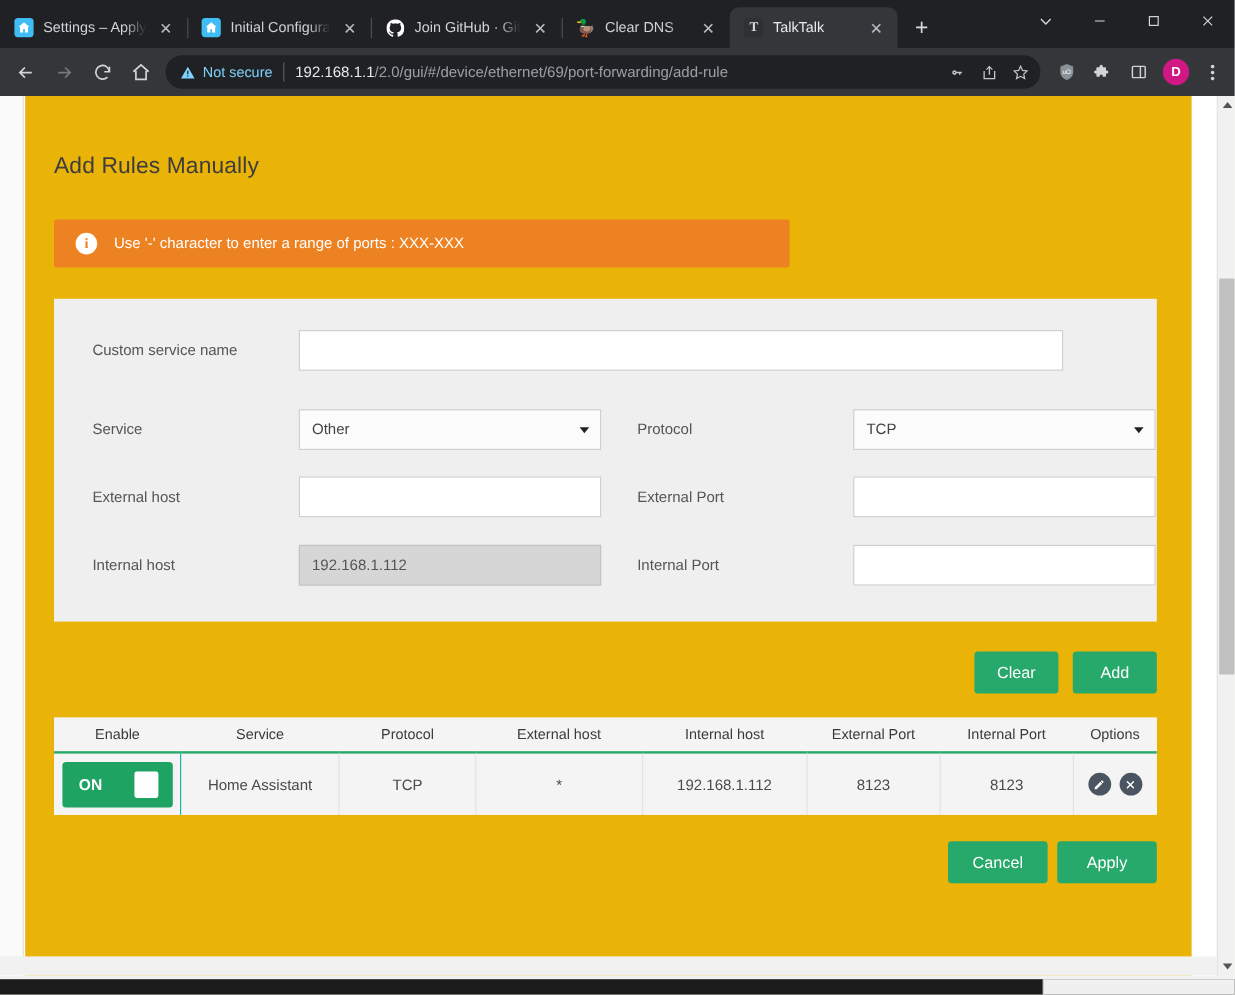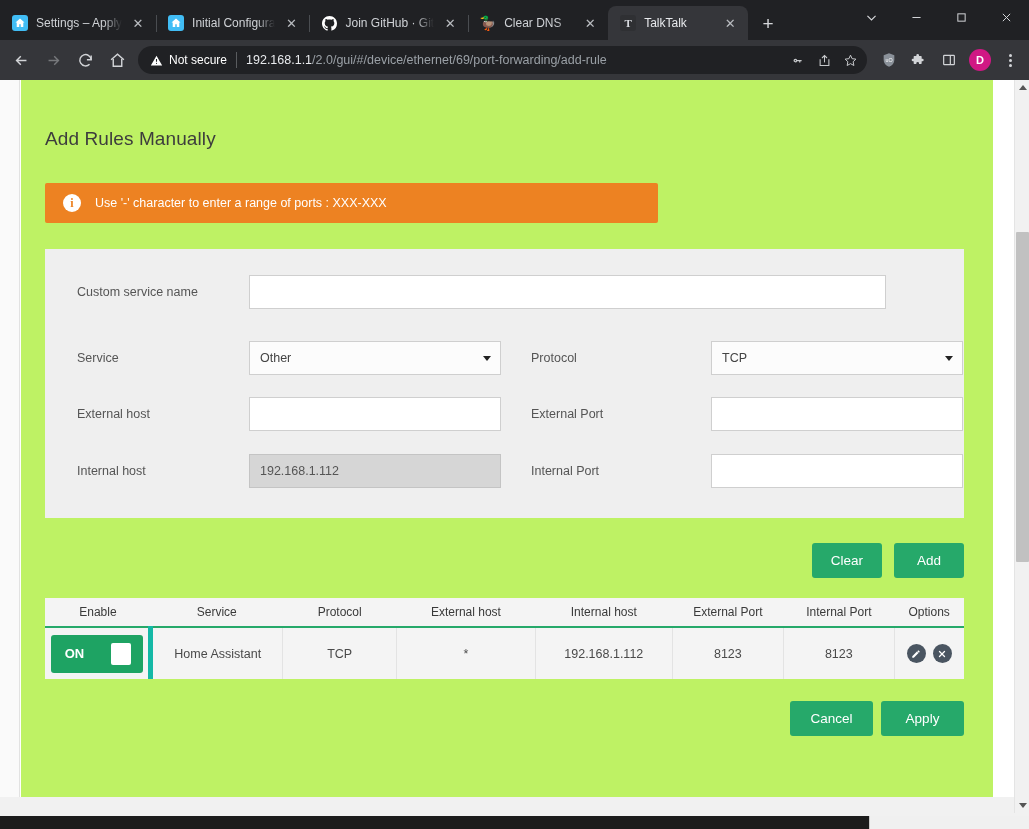--- a/index.html
+++ b/index.html
@@ -89,21 +89,21 @@
   .tb-btn.dim { color: #77797c; }
 
   .omnibox {
     flex: 1 1 auto; height: 28px; margin: 0 6px 0 4px;
     background: #202124; border-radius: 14px;
     display: flex; align-items: center; padding: 0 4px 0 12px;
     min-width: 0;
   }
   .notsecure {
     display: flex; align-items: center; gap: 6px;
-    color: #ffffff; font-size: 12px; flex: 0 0 auto;
+    color: #7dd3fc; font-size: 12px; flex: 0 0 auto;
   }
   .notsecure svg { width: 13px; height: 13px; }
   .omni-sep {
     width: 1px; height: 16px; background: #5a5c5f; margin: 0 9px;
     flex: 0 0 1px;
   }
   .url {
     font-size: 12.5px; color: #9aa0a6; white-space: nowrap;
     overflow: hidden; flex: 1 1 auto;
   }
@@ -141,21 +141,21 @@
     position: absolute; left: 0; top: 0;
     width: 1014px; height: 733px; background: #fff;
     overflow: hidden;
   }
   .left-gutter {
     position:absolute; left:0; top:0; width:20px; height:733px;
     background:#fafafa; border-right:1px solid #e2e2e2;
   }
   .card {
     position: absolute; left: 21px; top: 0;
-    width: 972px; height: 733px; background: #bef264;
+    width: 972px; height: 733px; background: #eab308;
   }
   .card-inner { padding: 48px 26px 0 24px; }
 
   h1.page-title {
     font-size: 19px; font-weight: 400; color: #3d3d3d;
     letter-spacing: .1px; margin-bottom: 33px;
   }
 
   .alert {
     background: #ed8222; color: #fff;
@@ -217,21 +217,21 @@
   table.rules th {
     font-size: 12px; font-weight: 400; color: #3a3a3a;
     height: 29px; border-bottom: 2px solid #26a96a;
     background: #f4f4f4;
   }
   table.rules td {
     height: 52px; text-align: center; font-size: 12.5px; color: #4a4a4a;
     border-right: 1px solid #e3e3e3; background: #f4f4f4;
   }
   table.rules td:last-child { border-right: none; }
-  table.rules td.cell-enable { border-right: 5px solid #14b8a6; }
+  table.rules td.cell-enable { border-right: 1px solid #14b8a6; }
 
   .toggle {
     width: 92px; height: 38px; background: #1ea363; border-radius: 3px;
     display: flex; align-items: center; justify-content: space-between;
     padding: 0 12px 0 14px; margin: 0 auto;
   }
   .toggle-label { color: #fff; font-size: 13px; font-weight: bold; }
   .toggle-knob { width: 20px; height: 22px; background: #fff; border-radius: 2px; }
 
   .opt-icons { display: flex; gap: 7px; justify-content: center; align-items: center; }

